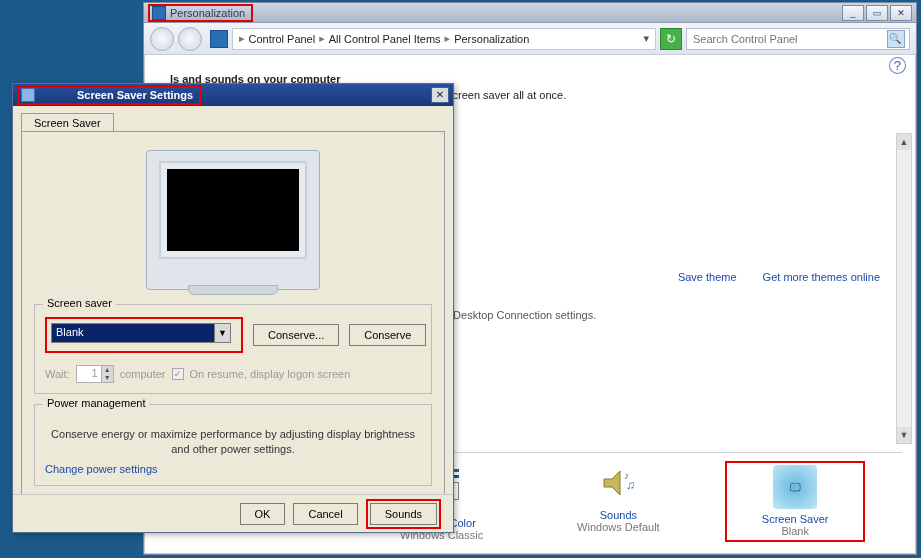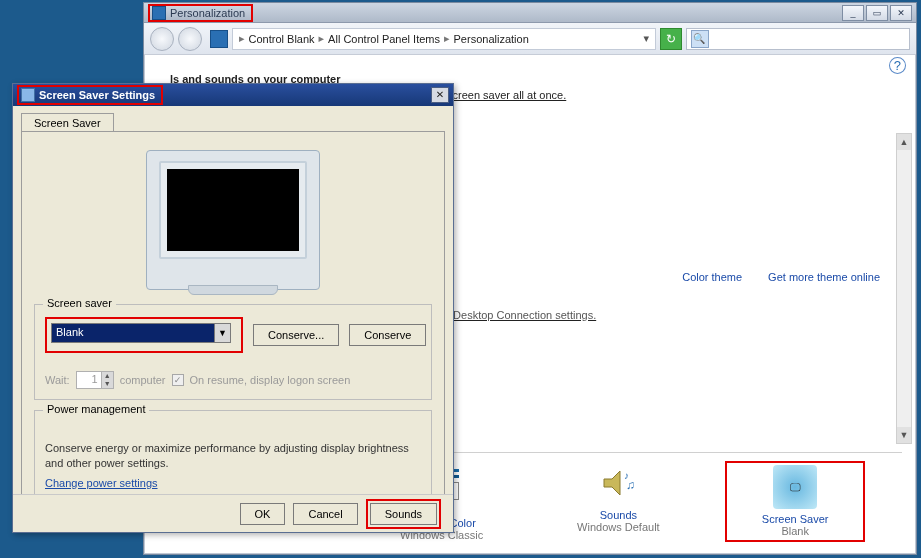--- a/index.html
+++ b/index.html
@@ -74,21 +74,21 @@
   .search input {
     flex:1;border:none;outline:none;font-size:11px;color:#6a6a6a;
   }
   .search-btn {
     width:18px;height:18px;border:1px solid #8aa5c8;background:#cde0f5;
     display:flex;align-items:center;justify-content:center;font-size:10px;
   }
   .help-row { text-align:right;padding:3px 10px 0 0;color:#2b6fb3;font-size:13px; }
   .pz-content {
     position:absolute;left:0;right:0;top:70px;bottom:0;
-    padding:0 26px 0 26px; color:#222;text-decoration:underline;
+    padding:0 26px 0 26px; color:#222;
   }
   .pz-heading {font-size:11px;font-weight:bold;}
   .pz-sub {color:#222;margin:4px 0 18px 0;}
   .theme-tile {
     width:90px;height:72px;background:#1a4f8a;border:1px solid #0f2f55;
     display:flex;flex-direction:column;justify-content:flex-end;
   }
   .theme-tile .inner {height:36px;background:#2766ad;border-top:1px solid #1a4f8a;}
   .theme-tile .tlabel{color:#fff;font-size:11px;padding:3px 6px;}
   .theme-links { position:absolute; right:36px; top:198px; display:flex; gap:26px; }
@@ -126,21 +126,21 @@
     position:absolute;left:12px;top:83px;width:442px;height:450px;
     background:#ece9d8;border:1px solid #5a6e92;
     box-shadow:2px 2px 6px rgba(0,0,0,.3);
   }
   .ss-titlebar {
     height:22px;background:linear-gradient(#2a4f9e,#173877);
     display:flex;align-items:center;color:#fff;padding:0 4px;
   }
   .ss-title-hl{border:2px solid #e20000;display:flex;align-items:center;gap:4px;padding:0 6px 0 2px;height:20px;}
   .ss-title-icon{width:14px;height:14px;background:#8ab7e8;border:1px solid #4270a5;}
-  .ss-title-text{font-weight:bold;font-size:11px;}
+  .ss-title-text{font-weight:bold;font-size:11px;margin-left:38px;}
   .ss-close{margin-left:auto;width:18px;height:16px;background:#d7dbe3;border:1px solid #4a5d83;color:#222;text-align:center;line-height:14px;font-size:10px;}
   .ss-tabs{padding:6px 8px 0 8px;}
   .ss-tab{
     display:inline-block;padding:3px 12px;background:#ece9d8;
     border:1px solid #9c9c9c;border-bottom:none;position:relative;top:1px;
   }
   .ss-body{
     margin:0 8px 8px 8px;border:1px solid #9c9c9c;background:#ece9d8;
     height:376px;padding:10px 12px;position:relative;
   }
@@ -175,29 +175,29 @@
     flex:1;background:#0a246a;color:#fff;padding:2px 4px;border:1px solid #7a7a7a;
   }
   .combo .cbtn{
     width:16px;background:#d9d9d9;border:1px solid #7a7a7a;border-left:none;
     text-align:center;font-size:9px;line-height:18px;
   }
   .btn{
     height:22px;padding:0 14px;background:#ece9d8;border:1px solid #7a7a7a;
     font-size:11px;line-height:20px;cursor:pointer;
   }
-  .wait-row{margin-top:18px;color:#9a9a9a;display:flex;align-items:center;gap:6px;}
+  .wait-row{margin-top:12px;color:#9a9a9a;display:flex;align-items:center;gap:6px;}
   .spin{
     width:38px;height:18px;display:flex;border:1px solid #b0b0b0;background:#fff;
   }
   .spin .sval{flex:1;text-align:right;padding:1px 3px;color:#9a9a9a;}
   .spin .sarrs{width:12px;display:flex;flex-direction:column;}
   .spin .sarrs div{flex:1;background:#d9d9d9;border-left:1px solid #b0b0b0;font-size:7px;text-align:center;line-height:8px;color:#555;}
   .chk{width:12px;height:12px;border:1px solid #a7a7a7;background:#efefef;display:inline-flex;align-items:center;justify-content:center;font-size:9px;color:#888;}
-  .pm-text{color:#333;margin:18px 0 6px 0;line-height:1.35;}
+  .pm-text{color:#333;margin:10px 0 6px 0;line-height:1.35;text-align:center;}
   .ss-footer{
     position:absolute;left:0;right:0;bottom:0;height:38px;
     display:flex;justify-content:flex-end;align-items:center;gap:8px;padding:0 12px;
     border-top:1px solid #c9c9c9;background:#ece9d8;
   }
   .apply-hl{border:2px solid #e20000;padding:2px;}
 </style>
 </head>
 <body>
 
@@ -214,48 +214,49 @@
       <div class="win-btn">✕</div>
     </div>
   </div>
 
   <div class="pz-toolbar">
     <div class="nav-circle"></div>
     <div class="nav-circle"></div>
     <div class="crumb-icon"></div>
     <div class="crumbs">
       <span class="crumb-sep">▸</span>
-      <span>Control Blank</span>
+      <span>Control Panel</span>
       <span class="crumb-sep">▸</span>
       <span>All Control Panel Items</span>
       <span class="crumb-sep">▸</span>
       <span>Personalization</span>
       <span class="crumb-drop">▾</span>
     </div>
     <div class="refresh">↻</div>
     <div class="search">
+      <input placeholder="Search Control Panel" style="">
       <div class="search-btn">🔍</div>
     </div>
   </div>
   <div class="help-row"><span style="border:1px solid #5a8ac8;border-radius:50%;padding:0 4px;color:#2b6fb3;">?</span></div>
 
   <div class="pz-content">
     <div class="pz-heading">ls and sounds on your computer</div>
     <div class="pz-sub">nge the desktop background, window color, sounds, and screen saver all at once.</div>
 
     <div style="display:flex;gap:20px;align-items:flex-start;">
       <div class="theme-tile">
         <div class="inner"></div>
         <div class="tlabel">eme</div>
       </div>
     </div>
 
     <div class="theme-links">
-      <span class="link">Color theme</span>
-      <span class="link">Get more theme online</span>
+      <span class="link">Save theme</span>
+      <span class="link">Get more themes online</span>
     </div>
 
     <div class="theme-thumb"></div>
     <div class="theme-name">s 7</div>
 
     <div class="rdc-note">One or more of the themes has been disabled by Remote Desktop Connection settings.</div>
 
     <div class="vscroll">
       <div class="arr">▲</div>
       <div class="track"></div>
@@ -340,21 +341,21 @@
         </div>
         <span>computer</span>
         <span class="chk">✓</span>
         <span>On resume, display logon screen</span>
       </div>
     </div>
 
     <div class="group">
       <div class="glegend">Power management</div>
       <div class="pm-text">Conserve energy or maximize performance by adjusting display brightness and other power settings.</div>
-      <span class="link" style="text-decoration:underline;margin-top:44px;">Change power settings</span>
+      <span class="link" style="margin-top:44px;">Change power settings</span>
     </div>
   </div>
 
   <div class="ss-footer">
     <div class="btn">OK</div>
     <div class="btn">Cancel</div>
     <div class="apply-hl">
       <div class="btn">Sounds</div>
     </div>
   </div>

